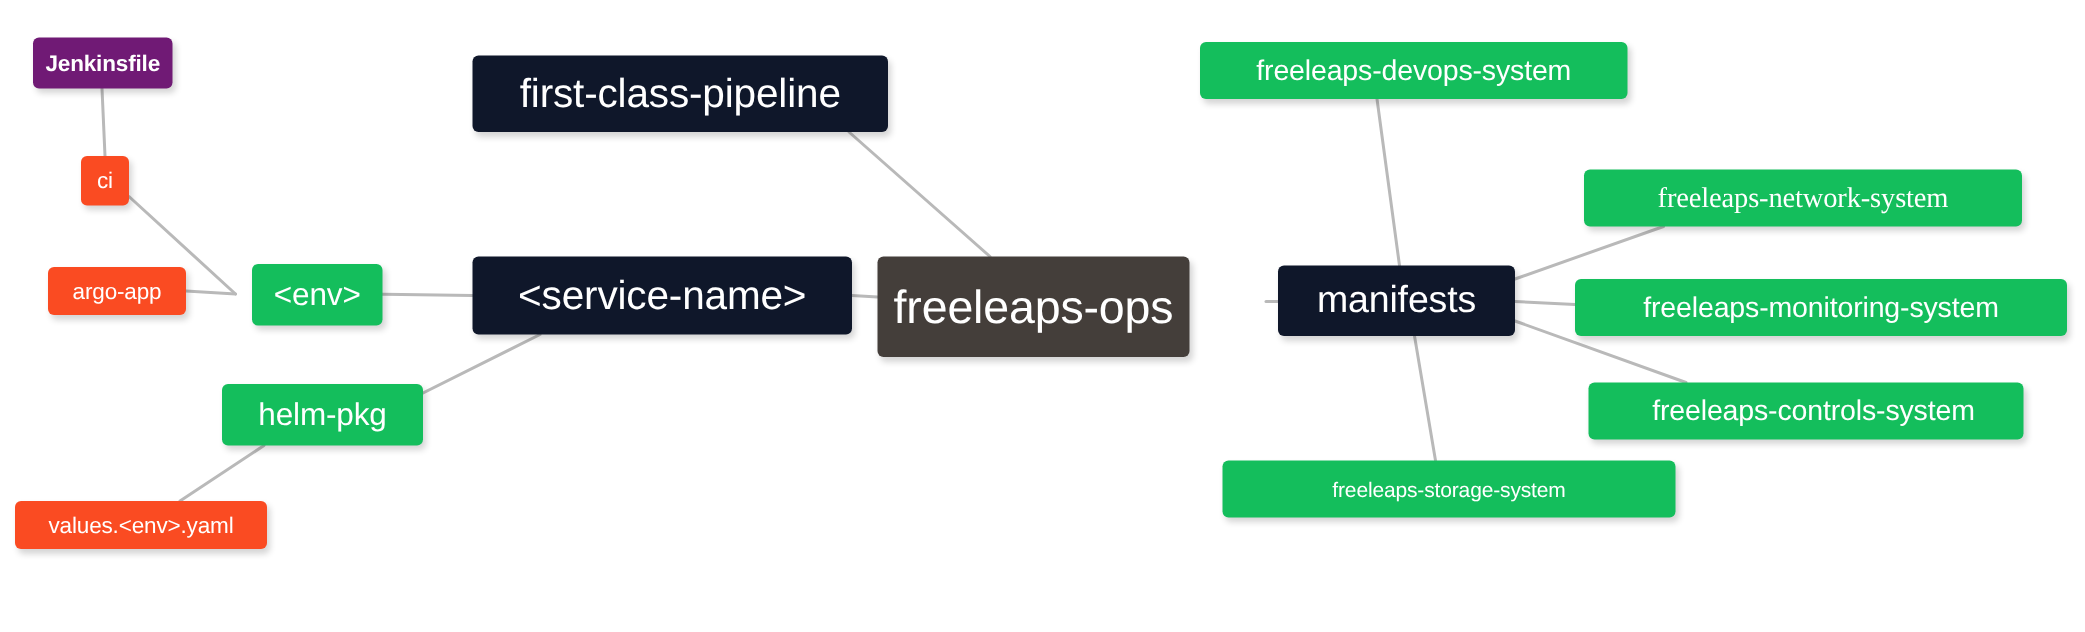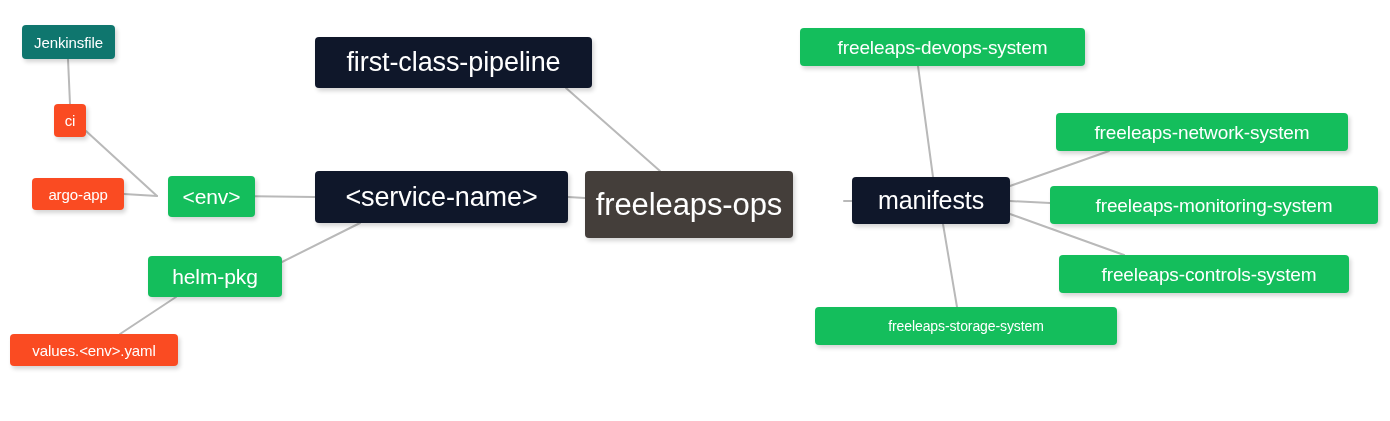--- a/index.html
+++ b/index.html
@@ -43,21 +43,21 @@
     border-radius: 4px;
     box-shadow: 2px 3px 4px rgba(0,0,0,0.17);
     white-space: nowrap;
     line-height: 1;
     letter-spacing: -0.1px;
     user-select: none;
   }
   .n-root   { background: #443e3a; }
   .n-blue   { background: #0f172a; }
   .n-green  { background: #14be5c; }
-  .n-orange { background: #0f766e; }
+  .n-orange { background: #701a75; font-weight: bold; }
   .n-red    { background: #fa4b22; }
 </style>
 </head>
 <body>
 
 <div id="canvas">
   <svg id="edge-layer" viewBox="0 0 1390 421" xmlns="http://www.w3.org/2000/svg">
       <path class="edge" d="M 68 59 L 70 104" stroke="#b9b9b9"></path>
       <path class="edge" d="M 86 131 L 157 196" stroke="#b9b9b9"></path>
       <path class="edge" d="M 124 194 L 157 196" stroke="#b9b9b9"></path>
@@ -78,18 +78,18 @@
       <div class="node n-red" style="left: 54px; top: 104px; width: 32px; height: 33px; font-size: 15px;">ci</div>
       <div class="node n-red" style="left: 32px; top: 178px; width: 92px; height: 32px; font-size: 15px;">argo-app</div>
       <div class="node n-green" style="left: 168px; top: 176px; width: 87px; height: 41px; font-size: 21px;">&lt;env&gt;</div>
       <div class="node n-green" style="left: 148px; top: 256px; width: 134px; height: 41px; font-size: 21px;">helm-pkg</div>
       <div class="node n-red" style="left: 10px; top: 334px; width: 168px; height: 32px; font-size: 15px;">values.&lt;env&gt;.yaml</div>
       <div class="node n-blue" style="left: 315px; top: 37px; width: 277px; height: 51px; font-size: 27px;">first-class-pipeline</div>
       <div class="node n-blue" style="left: 315px; top: 171px; width: 253px; height: 52px; font-size: 27px;">&lt;service-name&gt;</div>
       <div class="node n-root" style="left: 585px; top: 171px; width: 208px; height: 67px; font-size: 31px;">freeleaps-ops</div>
       <div class="node n-blue" style="left: 852px; top: 177px; width: 158px; height: 47px; font-size: 25px;">manifests</div>
       <div class="node n-green" style="left: 800px; top: 28px; width: 285px; height: 38px; font-size: 19px;">freeleaps-devops-system</div>
-      <div class="node n-green" style="left: 1056px; top: 113px; width: 292px; height: 38px; font-size: 19px;">freeleaps-network-system</div>
+      <div class="node n-green" style="left: 1056px; top: 113px; width: 292px; height: 38px; font-size: 19px; font-family: Liberation Serif, serif;">freeleaps-network-system</div>
       <div class="node n-green" style="left: 1050px; top: 186px; width: 328px; height: 38px; font-size: 19px;">freeleaps-monitoring-system</div>
       <div class="node n-green" style="left: 1059px; top: 255px; width: 290px; height: 38px; font-size: 19px; padding-left: 10px;">freeleaps-controls-system</div>
       <div class="node n-green" style="left: 815px; top: 307px; width: 302px; height: 38px; font-size: 14px;">freeleaps-storage-system</div>
     </div>
 </div>
 
 </body></html>

